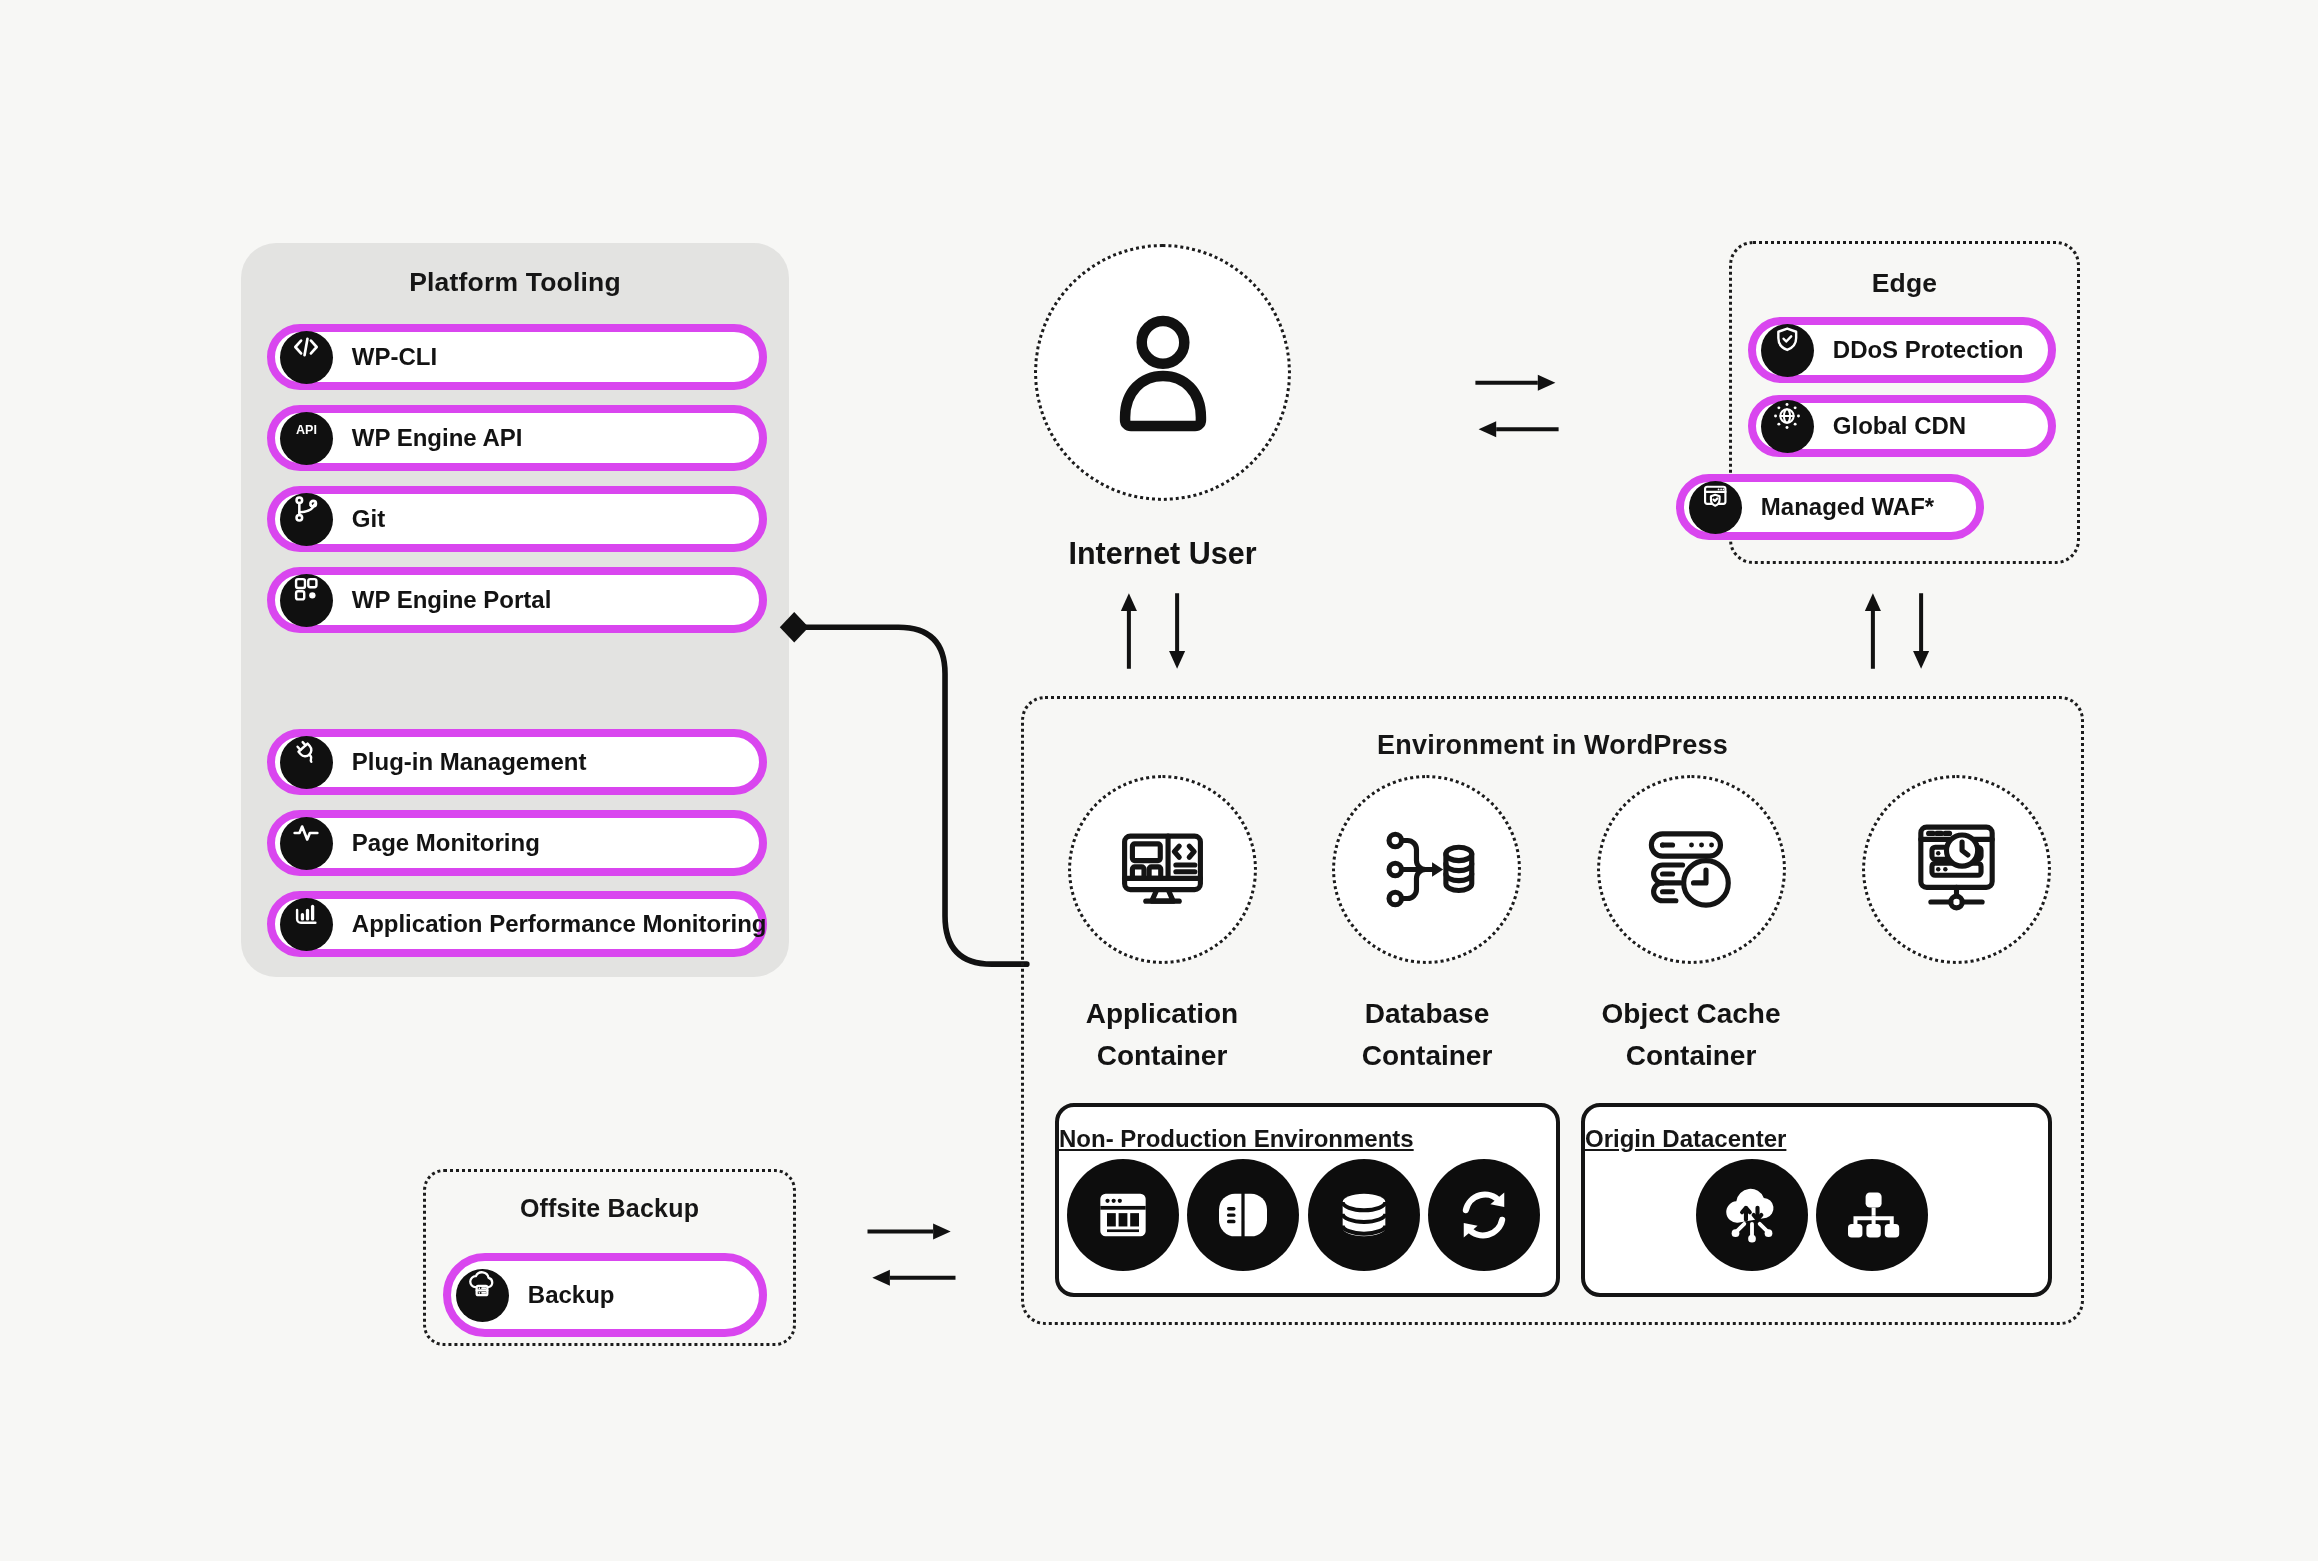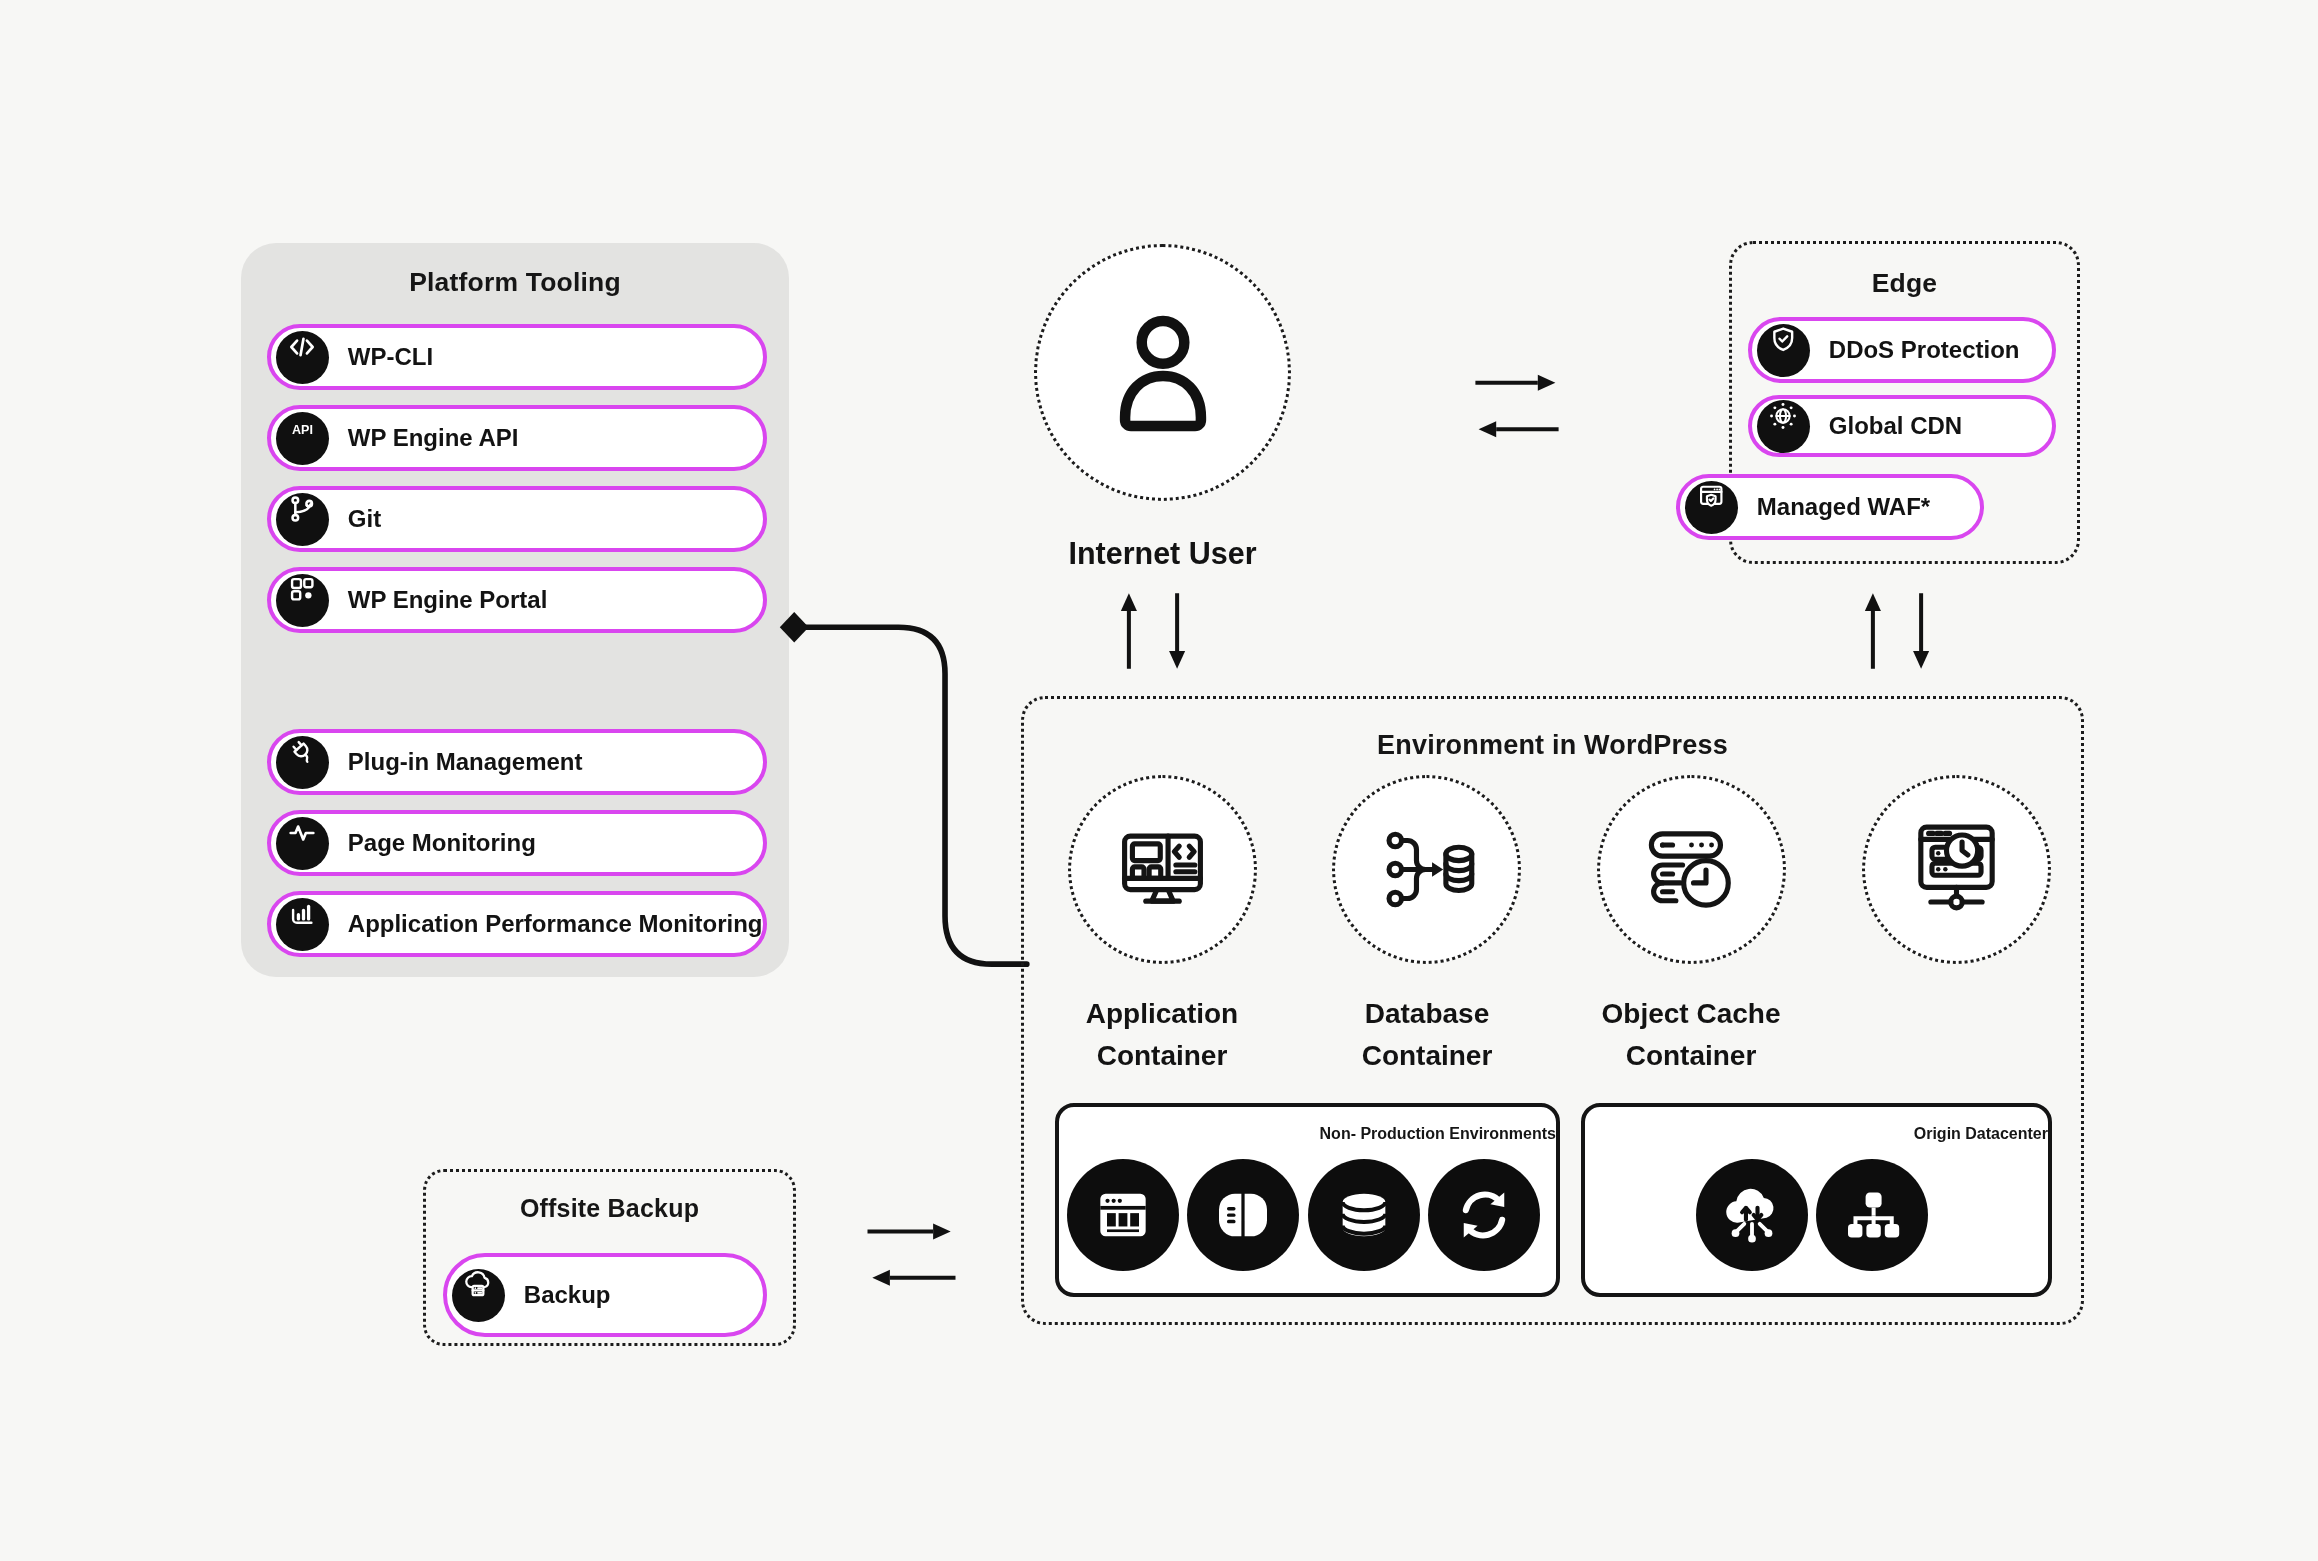--- a/index.html
+++ b/index.html
@@ -5,23 +5,23 @@
   html,body{margin:0;padding:0;background:#f7f7f5;}
   .canvas{position:relative;width:2319px;height:1562px;background:#f7f7f5;
           font-family:"Liberation Sans",sans-serif;color:#161616;overflow:hidden;}
   .abs{position:absolute;}
   
   .gray-panel{position:absolute;background:#e3e3e1;border-radius:35px;}
   .dot-panel{position:absolute;border:3.2px dotted #1c1c1c;border-radius:24px;}
   .panel-title{position:absolute;left:0;right:0;text-align:center;
                font-size:26.5px;font-weight:700;letter-spacing:0.2px;}
   .box{position:absolute;background:#ffffff;border:4px solid #141414;border-radius:19px;}
-  .box-title{position:absolute;left:0;right:0;text-align:right;font-size:16px;font-weight:700;}
+  .box-title{position:absolute;left:0;right:0;text-align:left;font-size:24px;font-weight:700;text-decoration:underline;}
   
-  .pill{position:absolute;background:#ffffff;border:4px solid #d946ef;border-radius:48px;
+  .pill{position:absolute;background:#ffffff;border:8px solid #d946ef;border-radius:48px;
         display:flex;align-items:center;box-sizing:border-box;}
   .icircle{flex:0 0 auto;width:53px;height:53px;margin-left:4.8px;background:#101010;border-radius:50%;
            display:flex;align-items:flex-start;justify-content:center;}
   .pill-label{font-size:24px;font-weight:600;margin-left:19px;white-space:nowrap;color:#131313;}
   
   .dot-circle{position:absolute;background:#ffffff;border:3.2px dotted #1c1c1c;border-radius:50%;
               display:flex;align-items:center;justify-content:center;box-sizing:border-box;}
   .black-circle{position:absolute;width:112px;height:112px;background:#0d0d0d;border-radius:50%;
                 display:flex;align-items:center;justify-content:center;}
   .env-label{position:absolute;width:224px;text-align:center;font-size:28px;font-weight:600;

